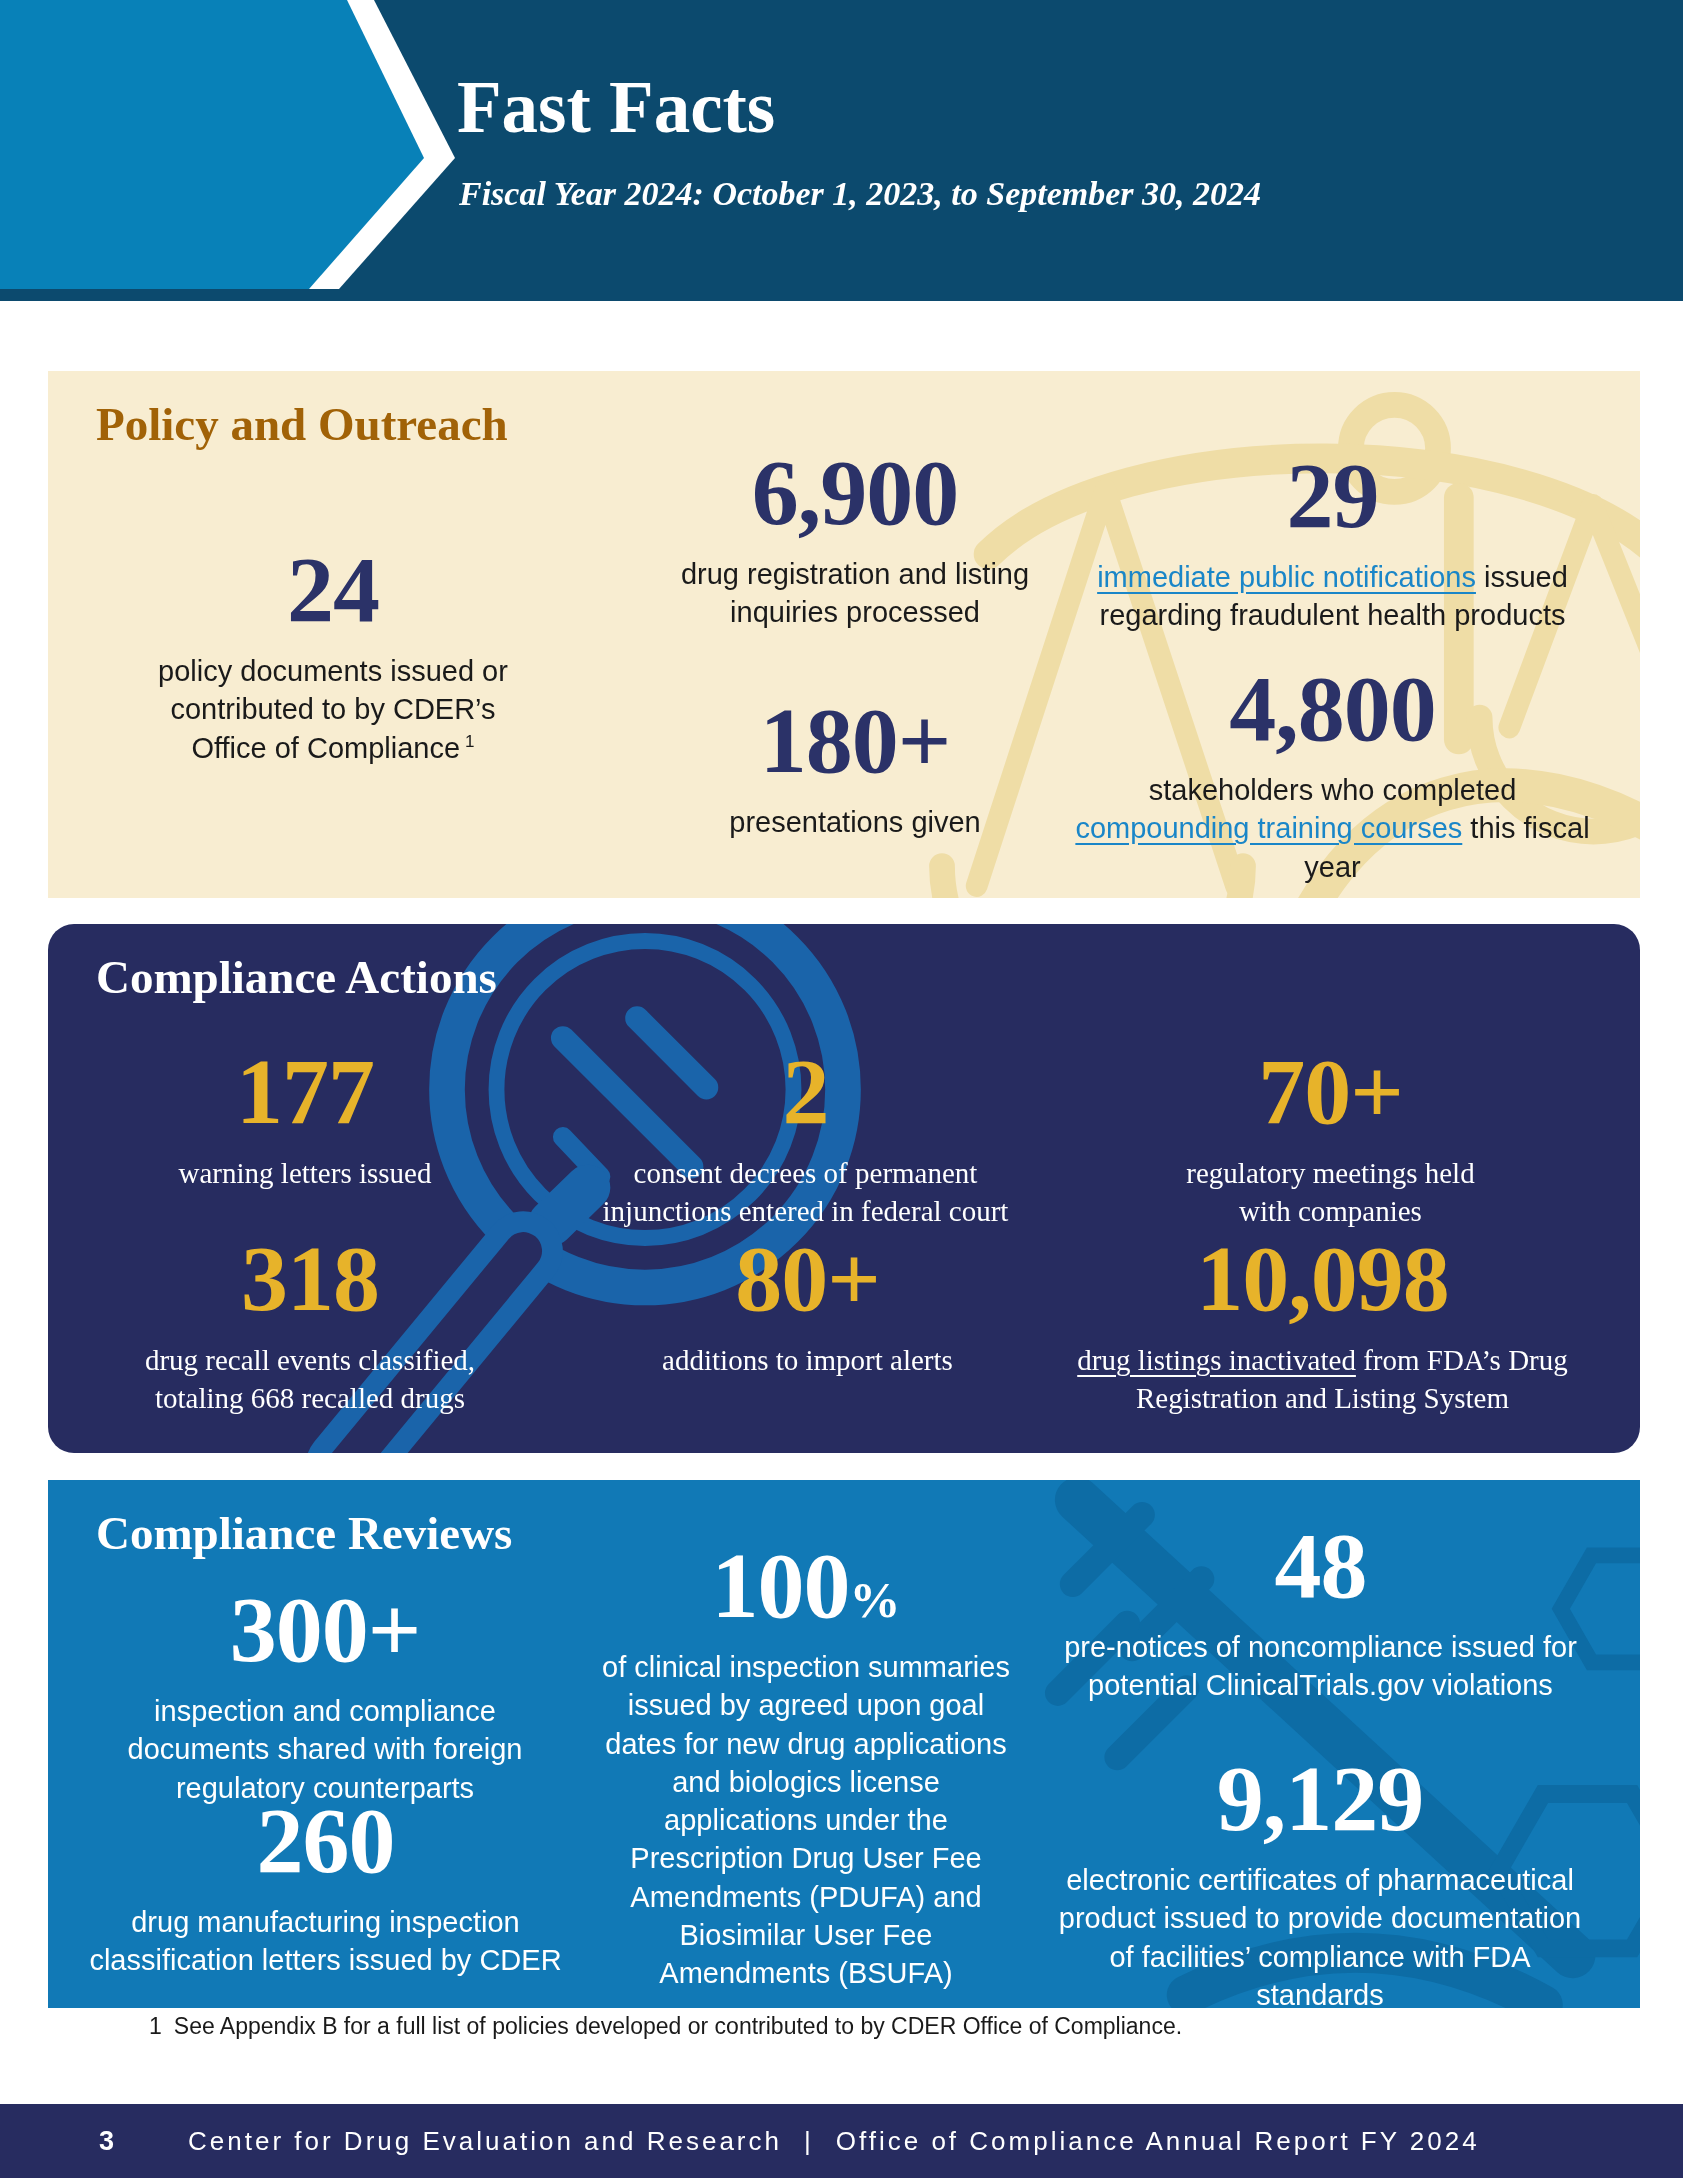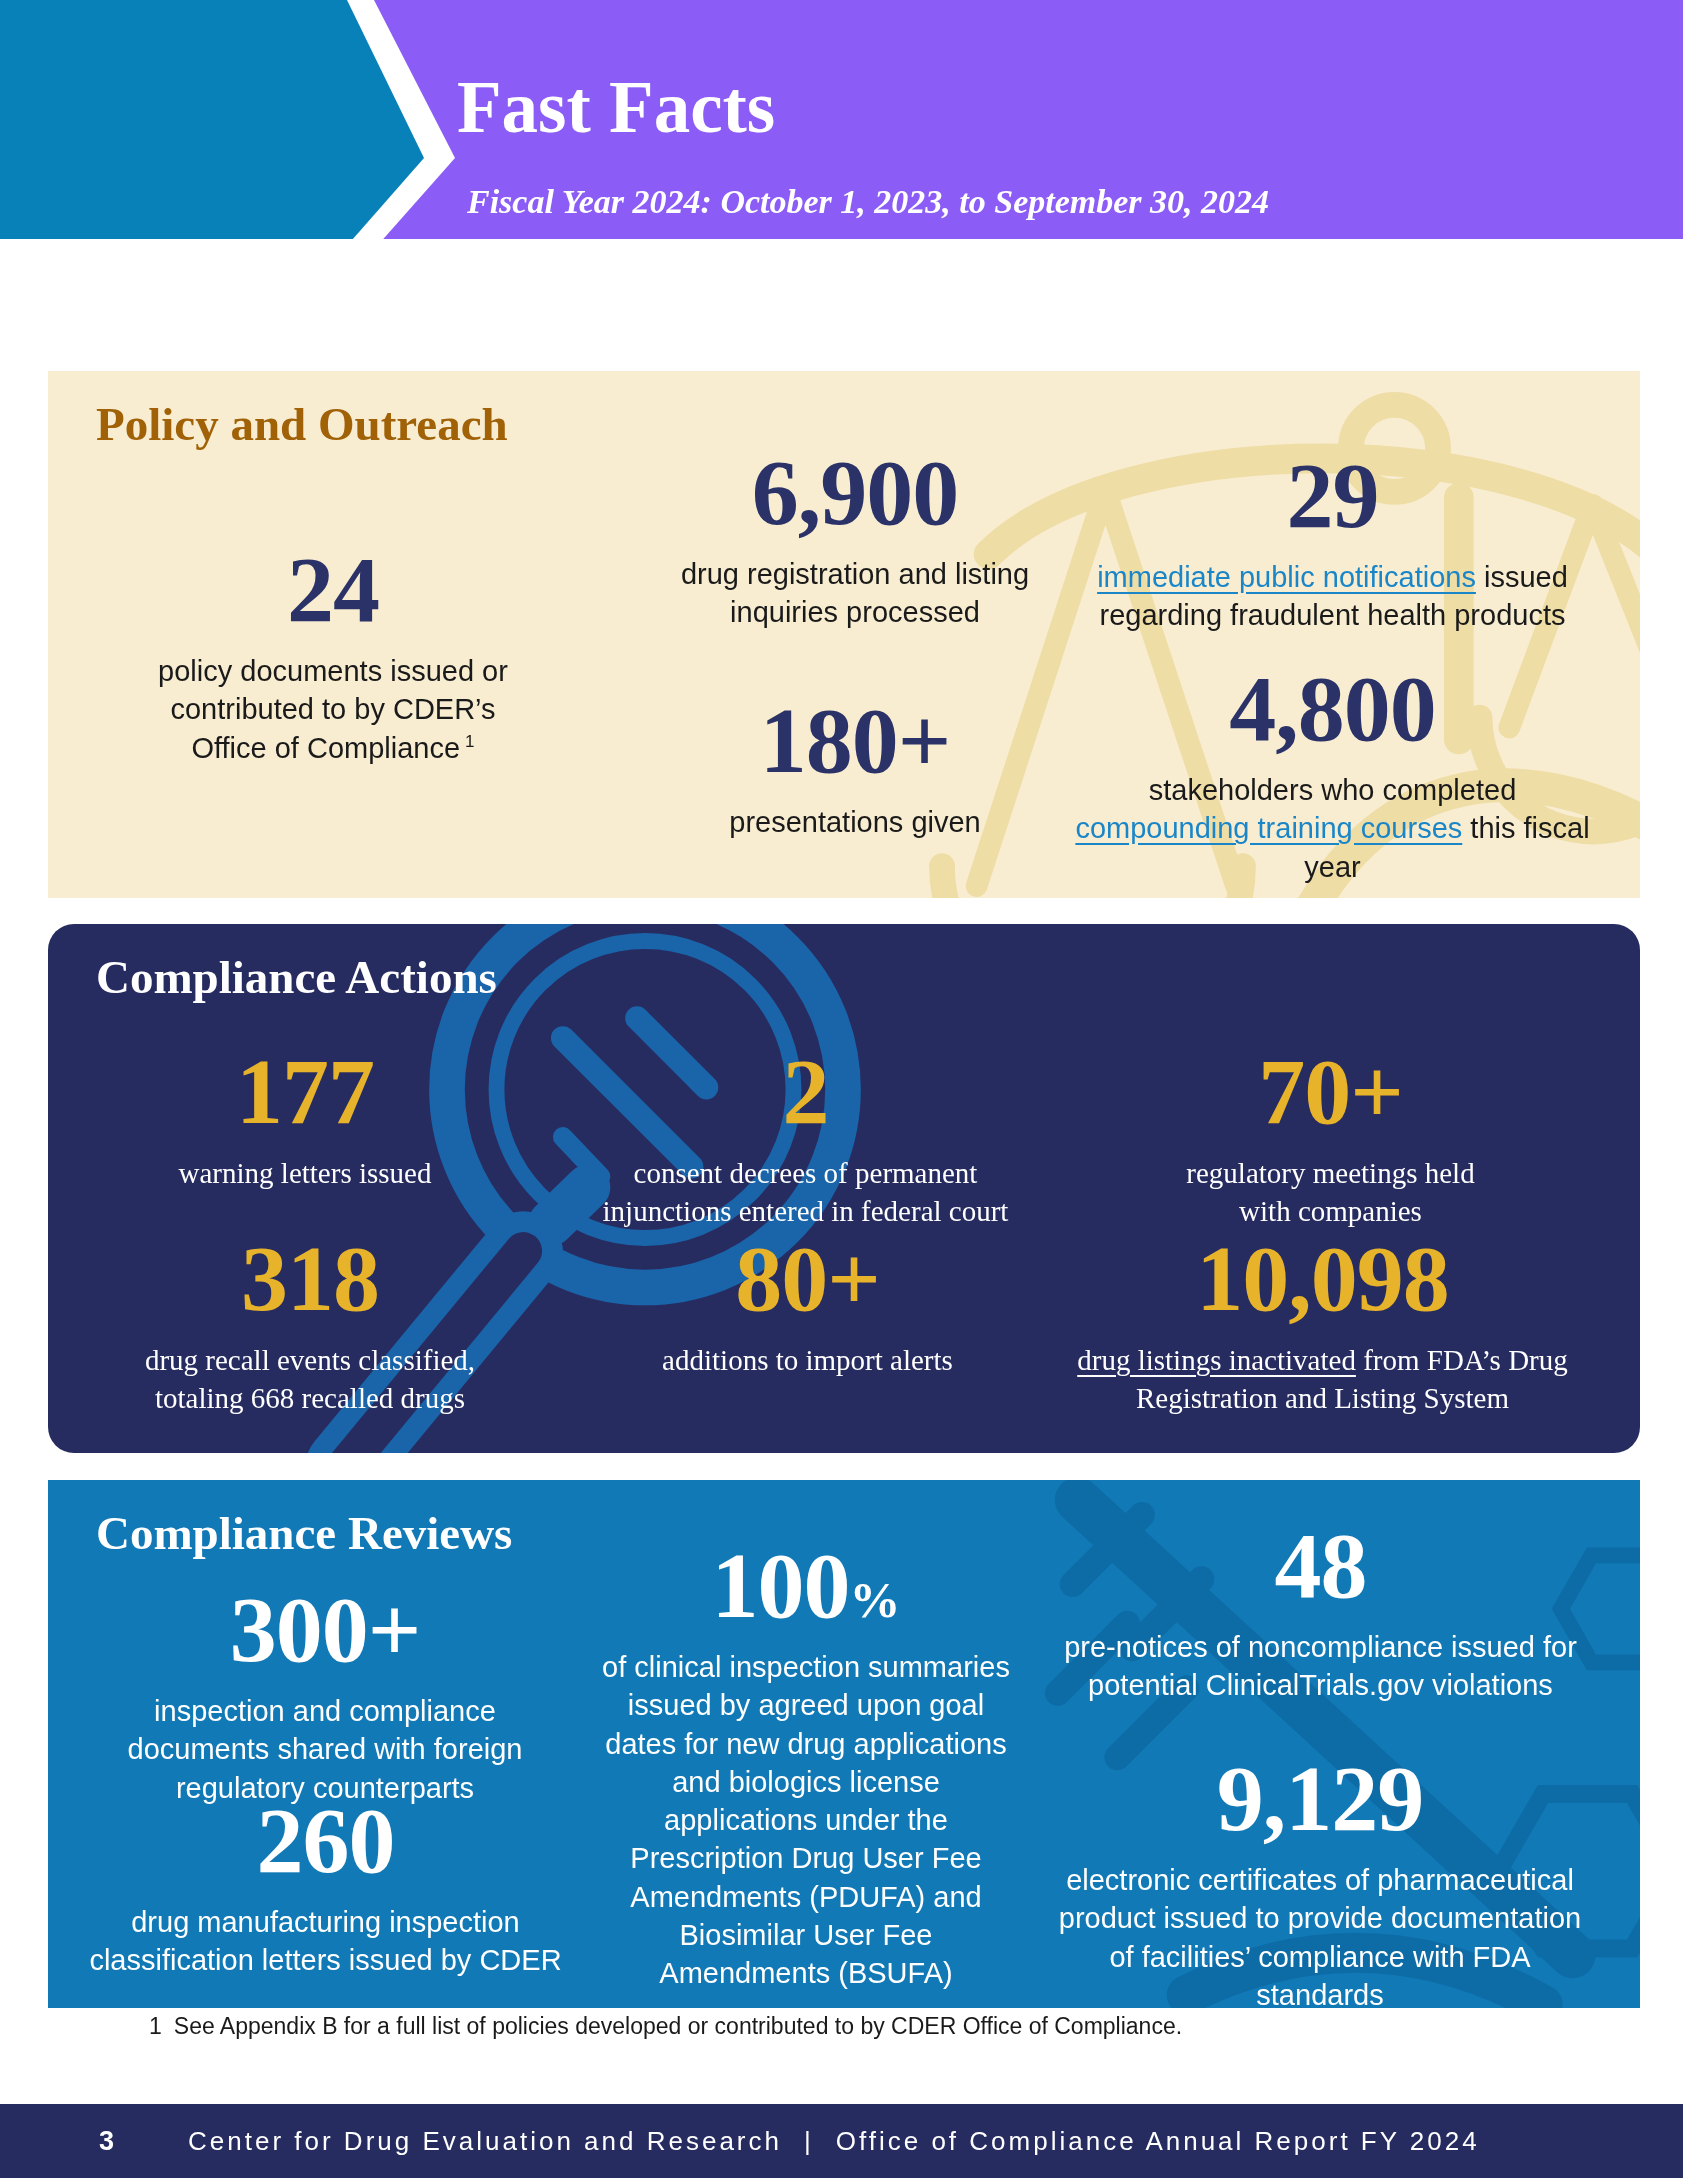--- a/index.html
+++ b/index.html
@@ -1,25 +1,25 @@
 <!DOCTYPE html>
 <html><head>
 <meta charset="utf-8">
 <style>
   html,body{margin:0;padding:0;background:#ffffff;}
   .page{position:relative;width:1683px;height:2178px;margin:0 auto;background:#ffffff;overflow:hidden;
         font-family:"Liberation Sans",sans-serif;}
   
-  .masthead{position:absolute;left:0;top:0;width:1683px;height:239px;background:#8b5cf6;overflow:hidden;text-decoration:underline;}
+  .masthead{position:absolute;left:0;top:0;width:1683px;height:301px;background:#0c4a6e;overflow:hidden;text-decoration:underline;}
   .chev{position:absolute;left:0;top:0;width:1683px;height:289px;}
   .chev-white{background:#ffffff;clip-path:polygon(0 0,374px 0,455px 158px,339px 289px,0 289px);}
   .chev-blue{background:#0881b8;clip-path:polygon(0 0,347px 0,424px 158px,309px 289px,0 289px);}
   .masthead h1{position:absolute;left:457px;top:71px;margin:0;color:#ffffff;
       font:700 73px/1 "Liberation Serif",serif;}
-  .masthead .subtitle{position:absolute;left:459px;top:174px;margin:8px;color:#ffffff;
+  .masthead .subtitle{position:absolute;left:459px;top:174px;margin:0;color:#ffffff;
       font:700 34px/1.2 "Liberation Serif",serif;font-style:italic;font-weight:600;}
   
   .band{position:absolute;left:48px;width:1592px;overflow:hidden;}
   .band h2{position:absolute;left:48px;top:28px;margin:0;font:700 47px/1.1 "Liberation Serif",serif;}
   .policy{top:371px;height:527px;background:#f8edd1;}
   .policy h2{color:#a16207;}
   .actions{top:924px;height:529px;background:#272c60;border-radius:26px;}
   .actions h2{color:#ffffff;}
   .reviews{top:1480px;height:528px;background:#1179b6;}
   .reviews h2{color:#ffffff;}

